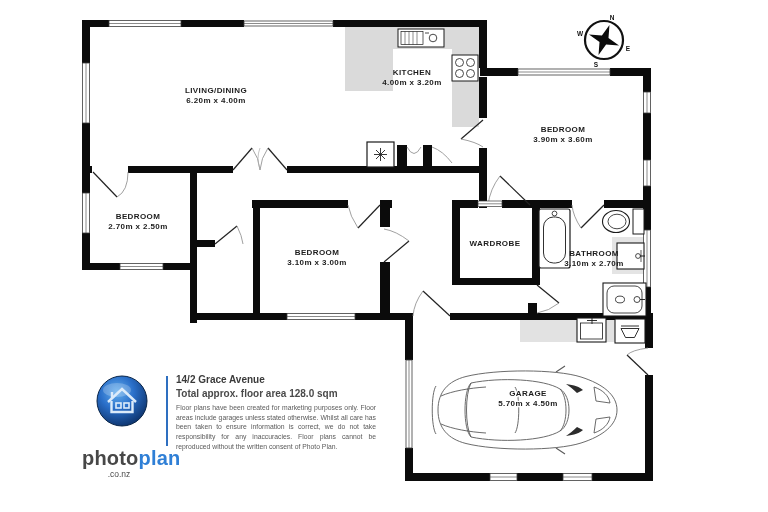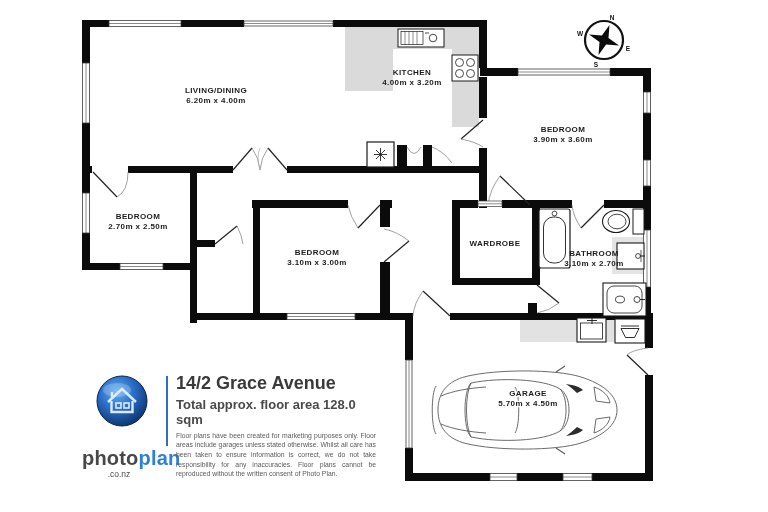--- a/index.html
+++ b/index.html
@@ -10,22 +10,22 @@
   .halo{paint-order:stroke;stroke:#ffffff;stroke-width:2.5px;}
   .compass-letter{font-size:6.5px;font-weight:bold;fill:#111;text-anchor:middle;}
   
   #brand{position:absolute;left:82px;top:374px;display:flex;align-items:flex-start;}
   #logo-wrap{width:80px;text-align:center;}
   #wordmark{font-size:20px;font-weight:bold;letter-spacing:.2px;color:#474747;line-height:1;margin-top:14px;}
   #wordmark .plan{color:#2f7fd6;}
   #logo-domain{font-size:8.5px;color:#4a4a4a;padding-right:6px;margin-top:1px;}
   #vline{width:2px;height:70px;background:#2e6fc0;margin:2px 8px 0 4px;}
   #prop{width:200px;}
-  #prop-title{font-size:18px;font-weight:bold;color:#3a3a3a;line-height:1.1;}
-  #prop-area{font-size:13px;font-weight:bold;color:#4a4a4a;margin-top:3px;}
+  #prop-title{font-size:10px;font-weight:bold;color:#3a3a3a;line-height:1.1;}
+  #prop-area{font-size:10px;font-weight:bold;color:#4a4a4a;margin-top:3px;}
   #prop-disclaimer{font-size:6.8px;color:#5a5a5a;line-height:1.42;margin-top:4px;text-align:justify;}
 </style>
 </head>
 <body>
 
 <div id="stage">
 
 <svg width="768" height="512" viewBox="0 0 768 512">
   <defs>
     <radialGradient id="logograd" cx="40%" cy="32%" r="75%">

